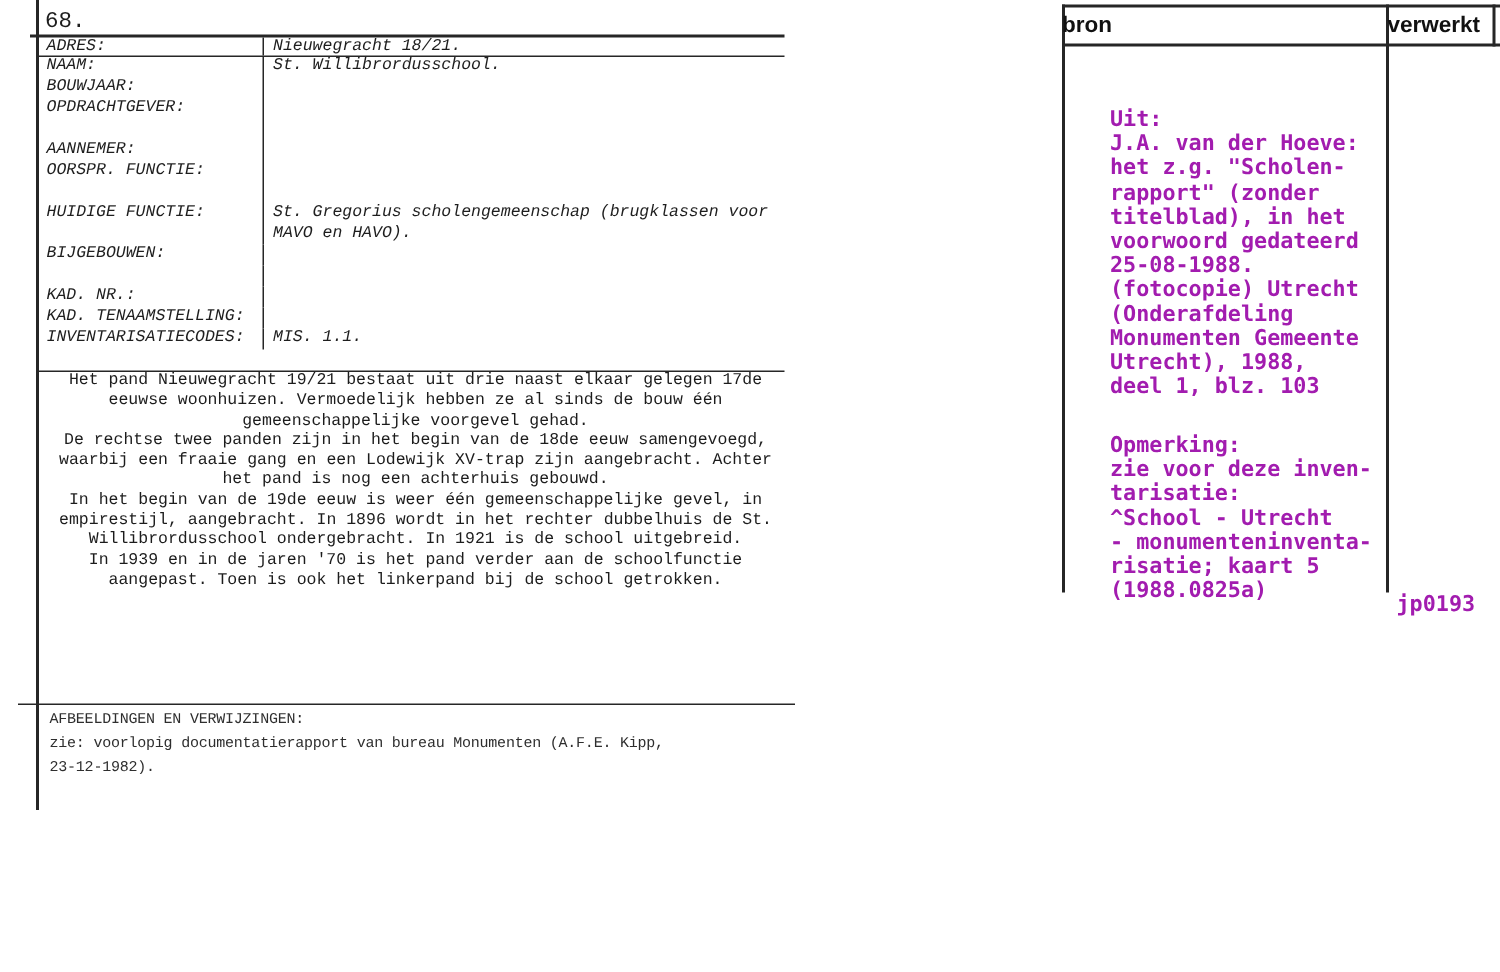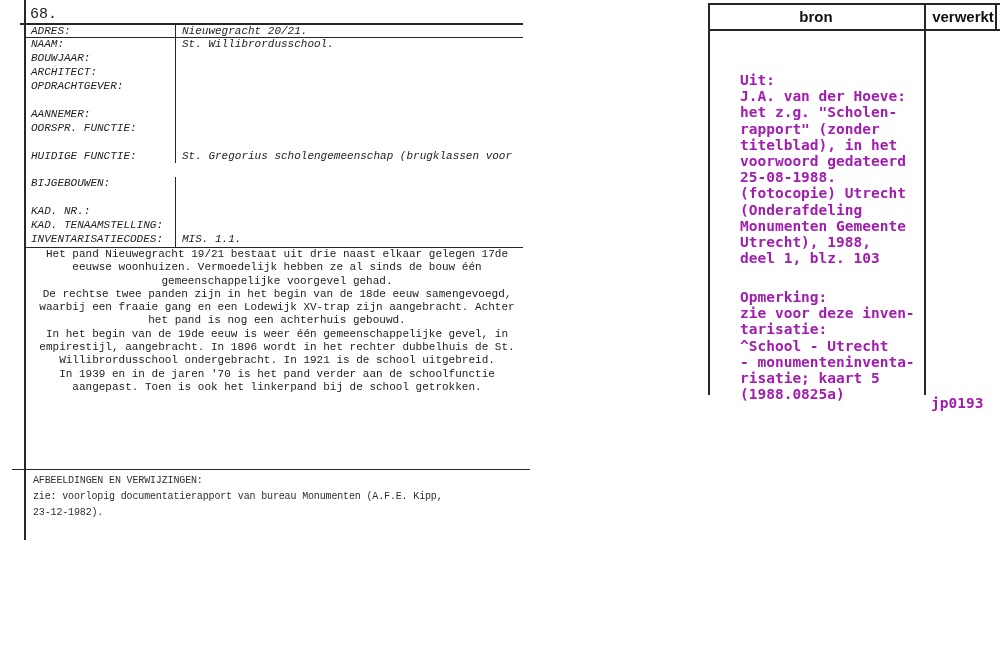--- a/index.html
+++ b/index.html
@@ -26,53 +26,49 @@
   }
   .refs {
     position:absolute; left:12px; top:469px; width:518px;
     border-top:1.5px solid #262626; padding:3px 0 0 21px;
     font-size:10px; line-height:15.8px; letter-spacing:-0.15px; color:#2e2e2e;
   }
   .refs .refs-text { white-space:pre; }
 
   
   .tbl-header {
-    position:absolute; top:8px; text-align:center;
+    position:absolute; top:8px; 
     font-family:"Liberation Sans", sans-serif; font-size:15px; font-weight:700; color:#111;
   }
   .typed {
     position:absolute; white-space:pre;
     font-family:"DejaVu Sans Mono", monospace; font-weight:bold;
     font-size:14.5px; line-height:16.2px; color:#a21caf;margin-top:32px;
   }
 </style>
 </head>
 <body>
 
 <div class="page">
 
   <div class="vline" style="left:24px; top:0; height:540px;"></div>
   <div class="page-number mono">68.</div>
   <div class="hline" style="left:20px; top:23px; width:503px;"></div>
 
   <div class="field-area">
     <div class="frow sep">
       <div class="flabel">ADRES:</div>
-      <div class="fvalue">Nieuwegracht 20/21.</div>
+      <div class="fvalue">Nieuwegracht 18/21.</div>
     </div>
     <div class="frow">
       <div class="flabel">NAAM:</div>
       <div class="fvalue">St. Willibrordusschool.</div>
     </div>
     <div class="frow">
       <div class="flabel">BOUWJAAR:</div>
-      <div class="fvalue"></div>
-    </div>
-    <div class="frow">
-      <div class="flabel">ARCHITECT:</div>
       <div class="fvalue"></div>
     </div>
     <div class="frow">
       <div class="flabel">OPDRACHTGEVER:</div>
       <div class="fvalue"></div>
     </div>
     <div class="frow">
       <div class="flabel"></div>
       <div class="fvalue"></div>
     </div>
@@ -87,20 +83,21 @@
     <div class="frow">
       <div class="flabel"></div>
       <div class="fvalue"></div>
     </div>
     <div class="frow">
       <div class="flabel">HUIDIGE FUNCTIE:</div>
       <div class="fvalue">St. Gregorius scholengemeenschap (brugklassen voor</div>
     </div>
     <div class="frow">
       <div class="flabel"></div>
+      <div class="fvalue">MAVO en HAVO).</div>
     </div>
     <div class="frow">
       <div class="flabel">BIJGEBOUWEN:</div>
       <div class="fvalue"></div>
     </div>
     <div class="frow">
       <div class="flabel"></div>
       <div class="fvalue"></div>
     </div>
     <div class="frow">

